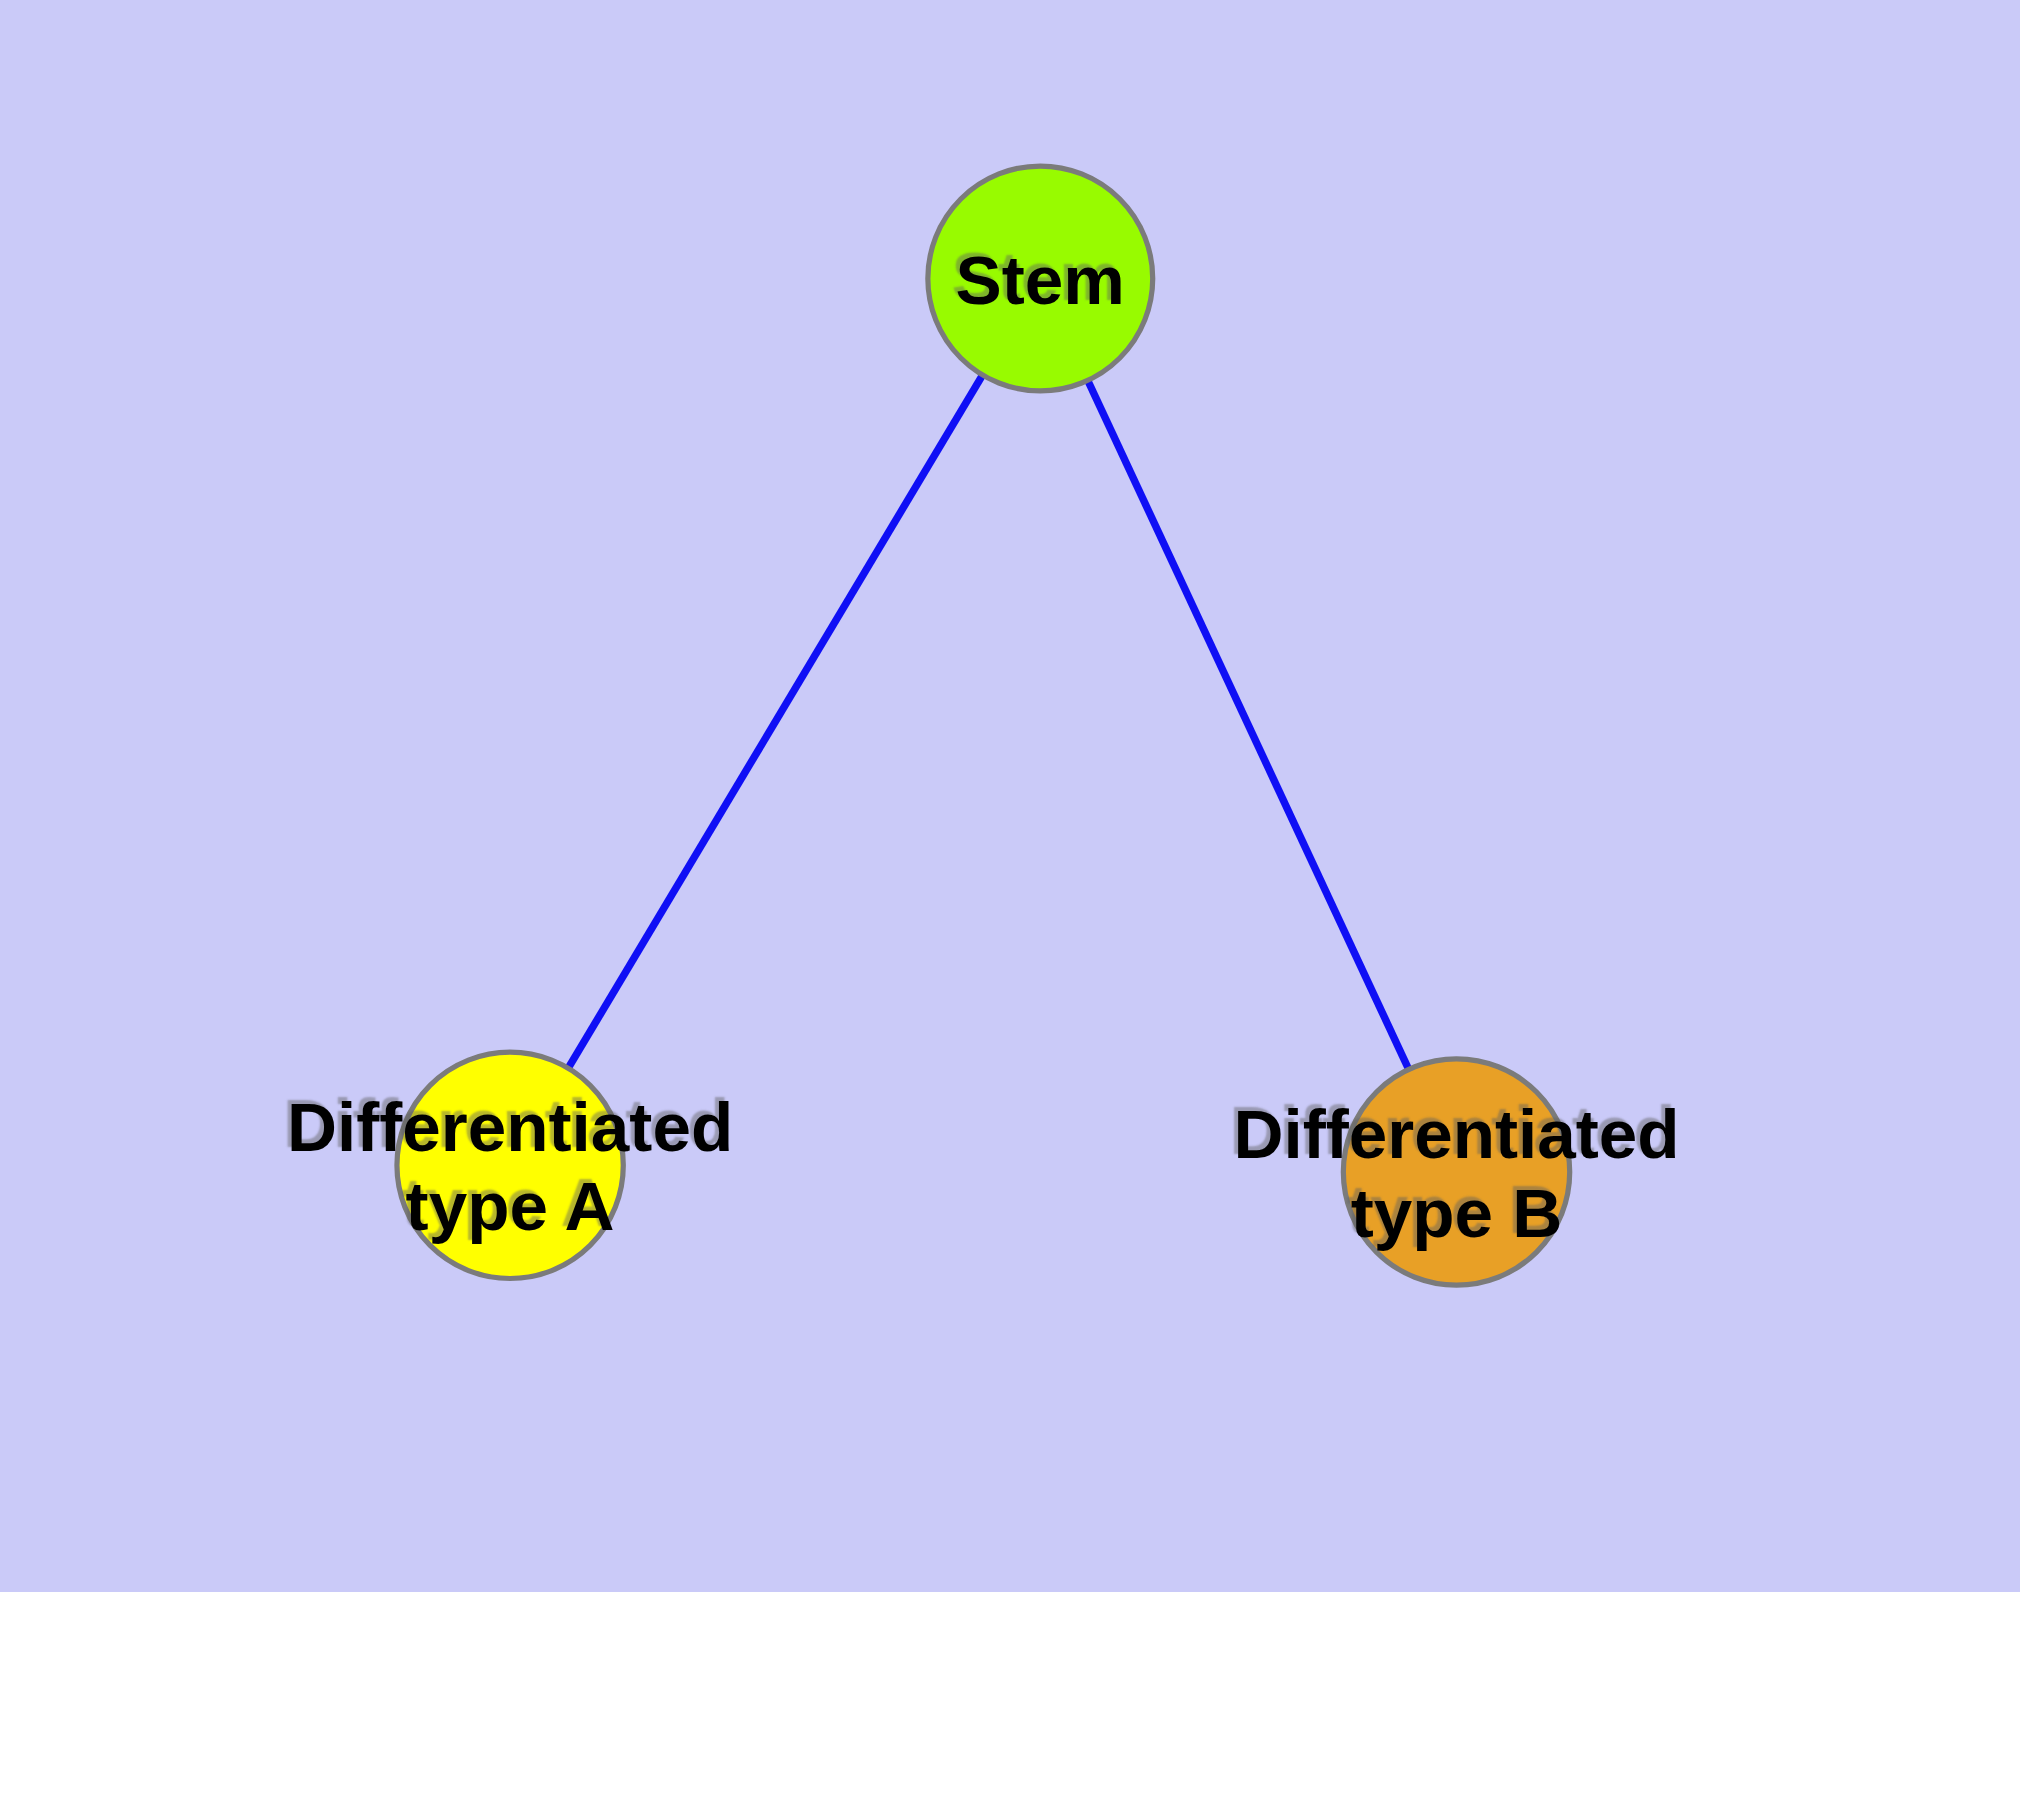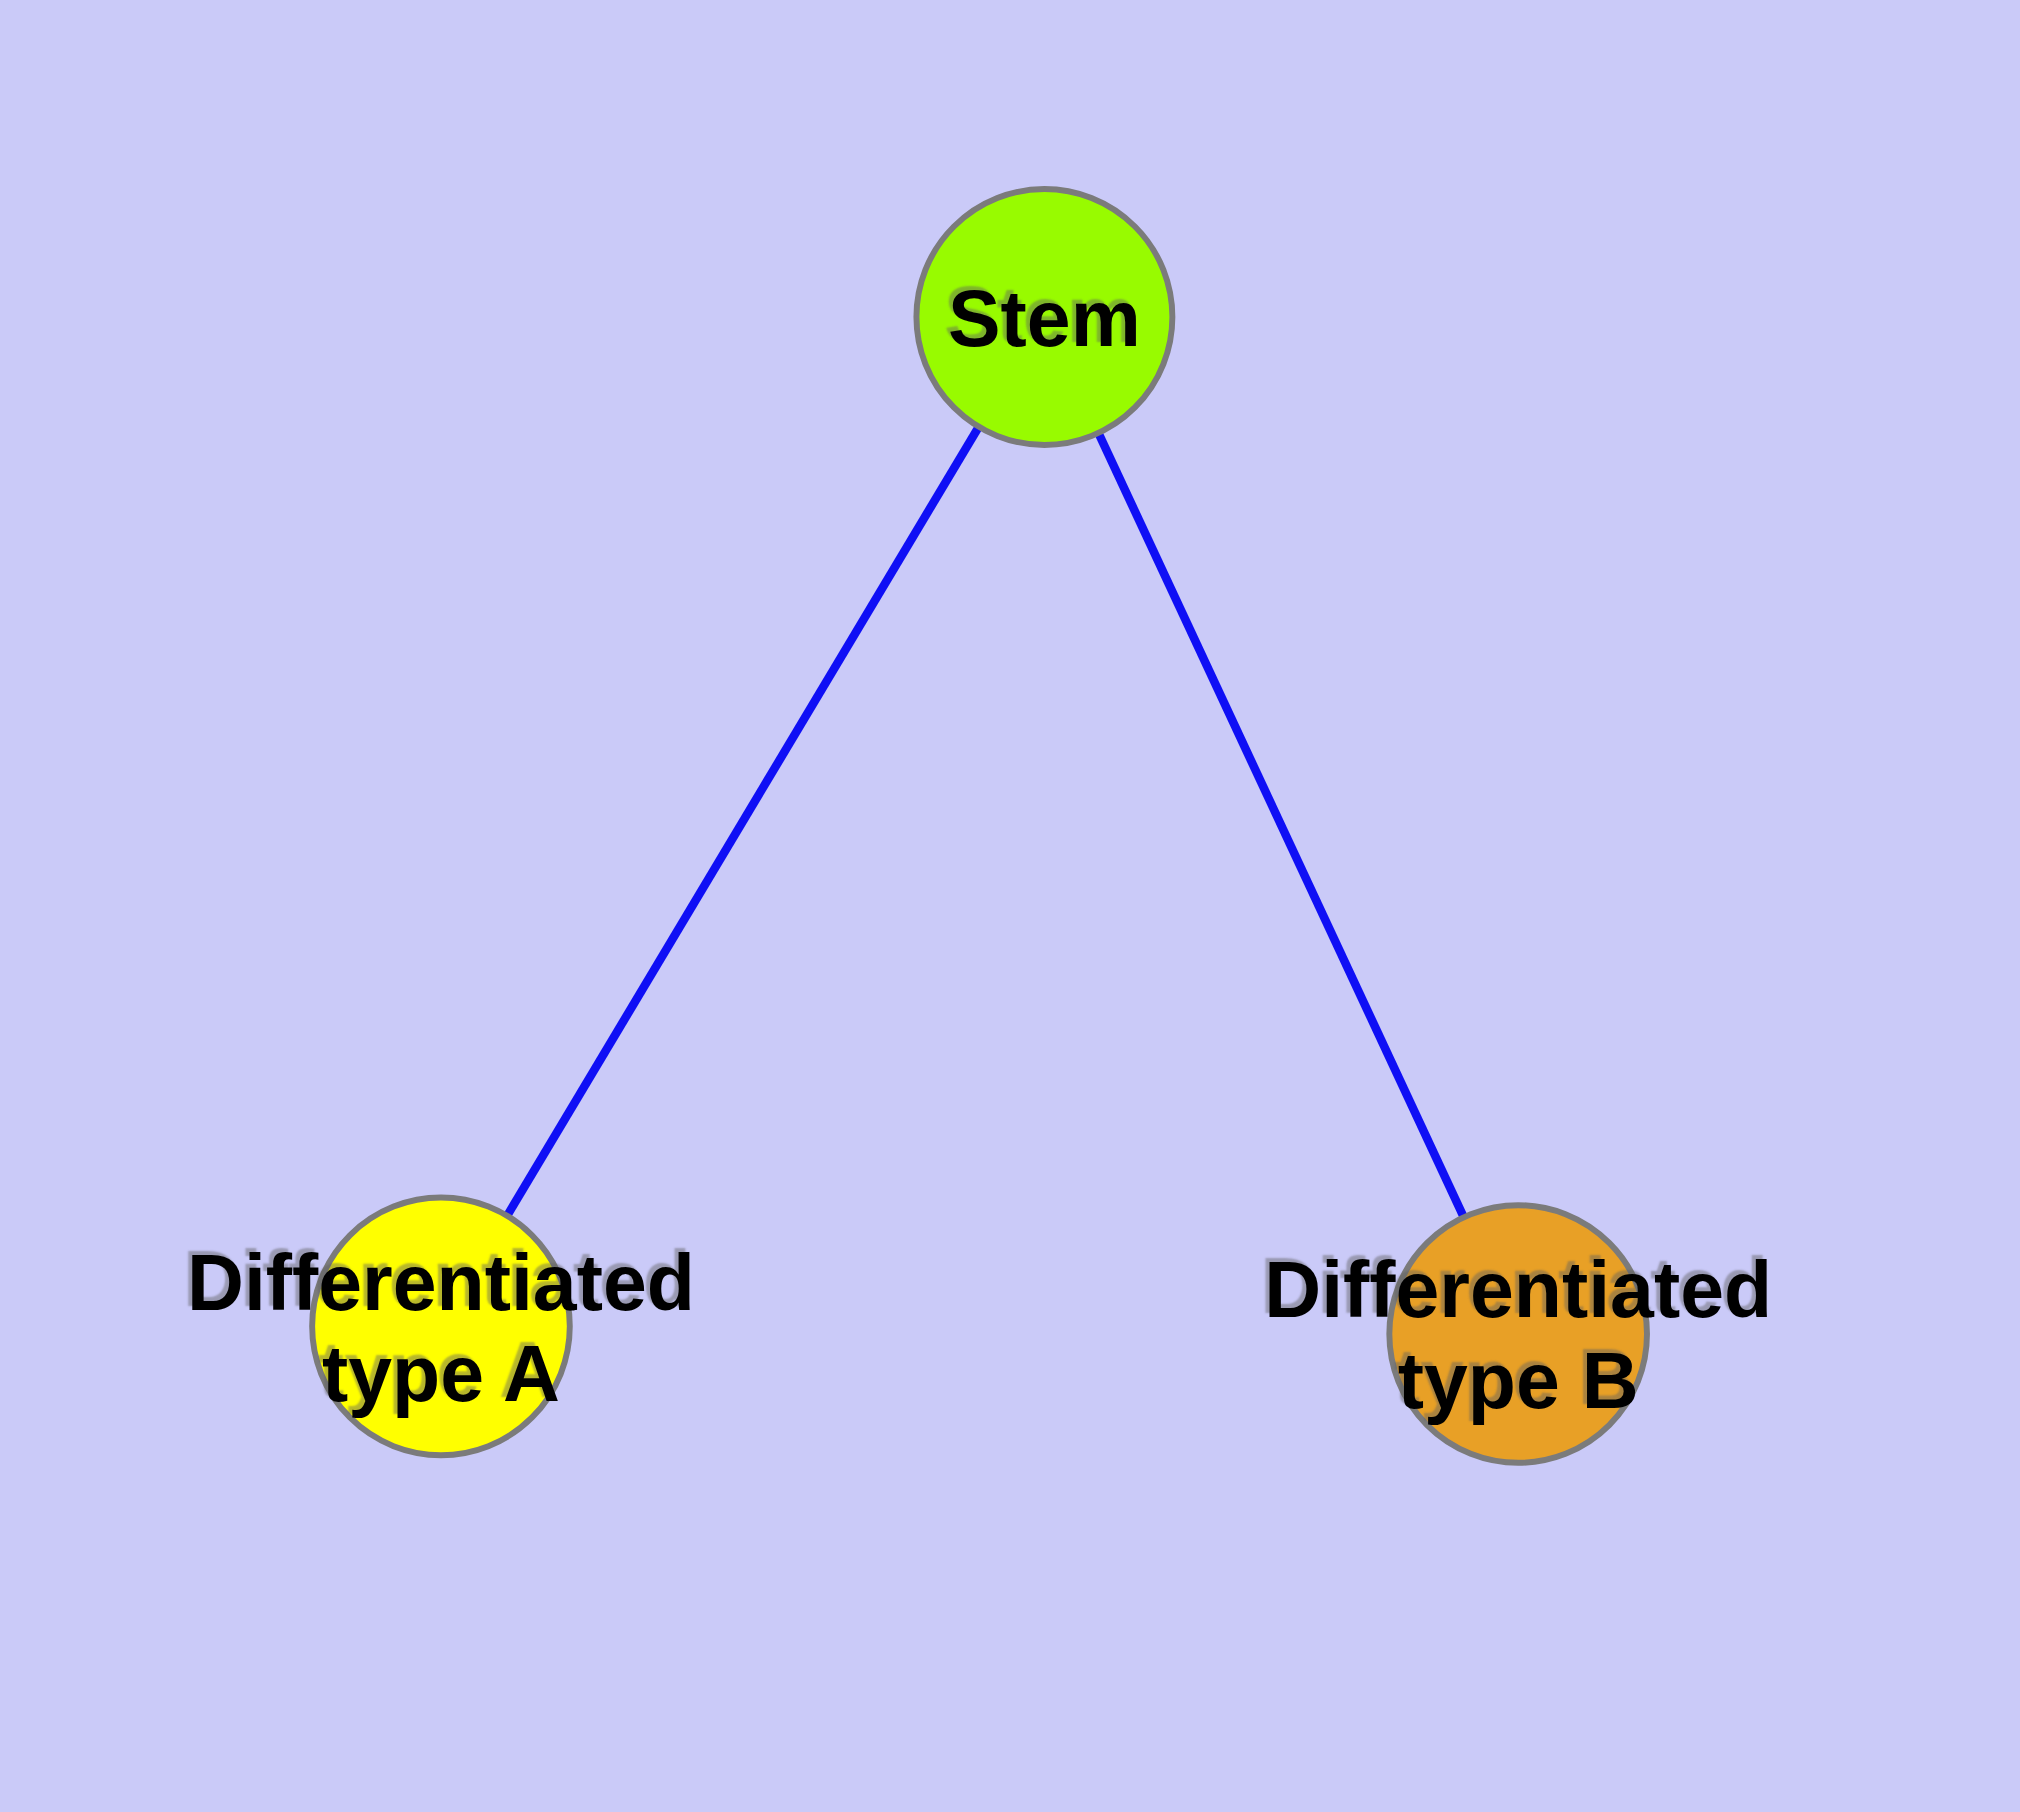--- a/index.html
+++ b/index.html
@@ -2,21 +2,21 @@
 <html style="font-size:13.6px"><head>
 <meta charset="utf-8">
 <style>
   html, body {
     margin: 0;
     padding: 0;
   }
   #stage {
     position: relative;
     width: 2021px;
-    height: 1812px;
+    height: 1592px;
     overflow: hidden;
   }
   #graph-svg {
     position: absolute;
     left: 0;
     top: 0;
     width: 100%;
     height: 100%;
     display: block;
   }

